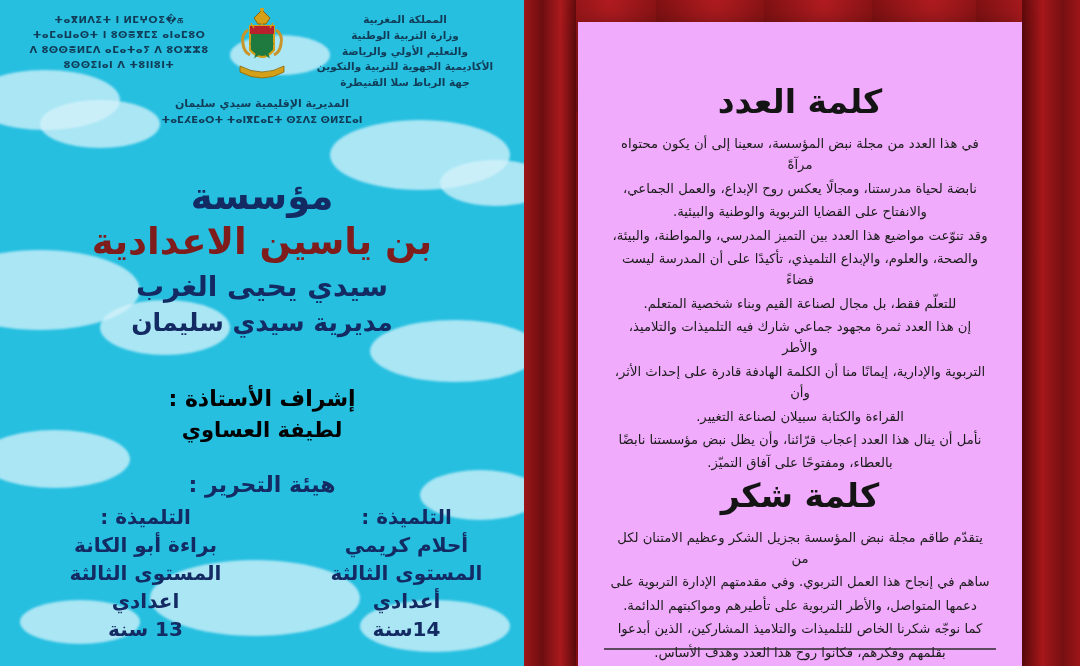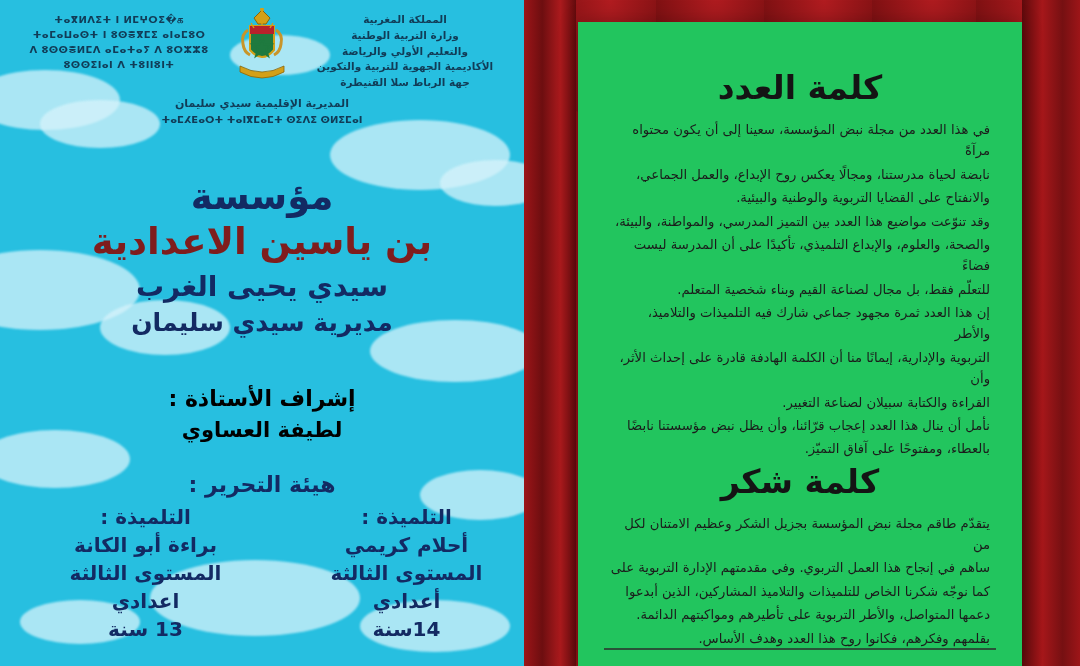--- a/index.html
+++ b/index.html
@@ -206,23 +206,23 @@
   .sw3 { left: 240px; }
   .sw4 { left: 348px; top: -8px; }
   .sw5 { left: 452px; }
 
   .paper {
     position: absolute;
     left: 54px;
     right: 58px;
     top: 22px;
     bottom: 0;
-    background: #22c55e;
+    background: #f0abfc;
     box-shadow: 0 0 18px rgba(0,0,0,0.25);
-    padding: 46px 32px 10px 32px;
+    padding: 60px 32px 10px 32px;
     box-sizing: border-box;
     color: #1d1d1d;
     overflow: hidden;
   }
   .paper::after {
     content: "";
     position: absolute;
     left: 26px;
     right: 26px;
     bottom: 16px;
@@ -235,20 +235,21 @@
     font-size: 33px;
     font-weight: bold;
     color: #141414;
     margin: 0 0 12px 0;
   }
   .ed-title.second {
   }
   .ed-body {
     font-size: 13.2px;
     line-height: 1.62;
+    text-align: center;
     color: #1b1b1b;
     margin: 0;
   }
   .ed-body p { margin: 0 0 2px 0; }
 </style>
 </head>
 <body>
 
 <div class="page">
 
@@ -275,22 +276,22 @@
         <p>التربوية والإدارية، إيمانًا منا أن الكلمة الهادفة قادرة على إحداث الأثر، وأن</p>
         <p>القراءة والكتابة سبيلان لصناعة التغيير.</p>
         <p>نأمل أن ينال هذا العدد إعجاب قرّائنا، وأن يظل نبض مؤسستنا نابضًا</p>
         <p>بالعطاء، ومفتوحًا على آفاق التميّز.</p>
       </div>
 
       <h1 class="ed-title second">كلمة شكر</h1>
       <div class="ed-body">
         <p>يتقدّم طاقم مجلة نبض المؤسسة بجزيل الشكر وعظيم الامتنان لكل من</p>
         <p>ساهم في إنجاح هذا العمل التربوي. وفي مقدمتهم الإدارة التربوية على</p>
+        <p>دعمها المتواصل، والأطر التربوية على تأطيرهم ومواكبتهم الدائمة.</p>
         <p>كما نوجّه شكرنا الخاص للتلميذات والتلاميذ المشاركين، الذين أبدعوا</p>
-        <p>دعمها المتواصل، والأطر التربوية على تأطيرهم ومواكبتهم الدائمة.</p>
         <p>بقلمهم وفكرهم، فكانوا روح هذا العدد وهدف الأساس.</p>
 
       </div>
     </div>
   </div>
 
   <div class="cover">
     <div class="cloud c1"></div>
     <div class="cloud c2"></div>
     <div class="cloud c3"></div>

